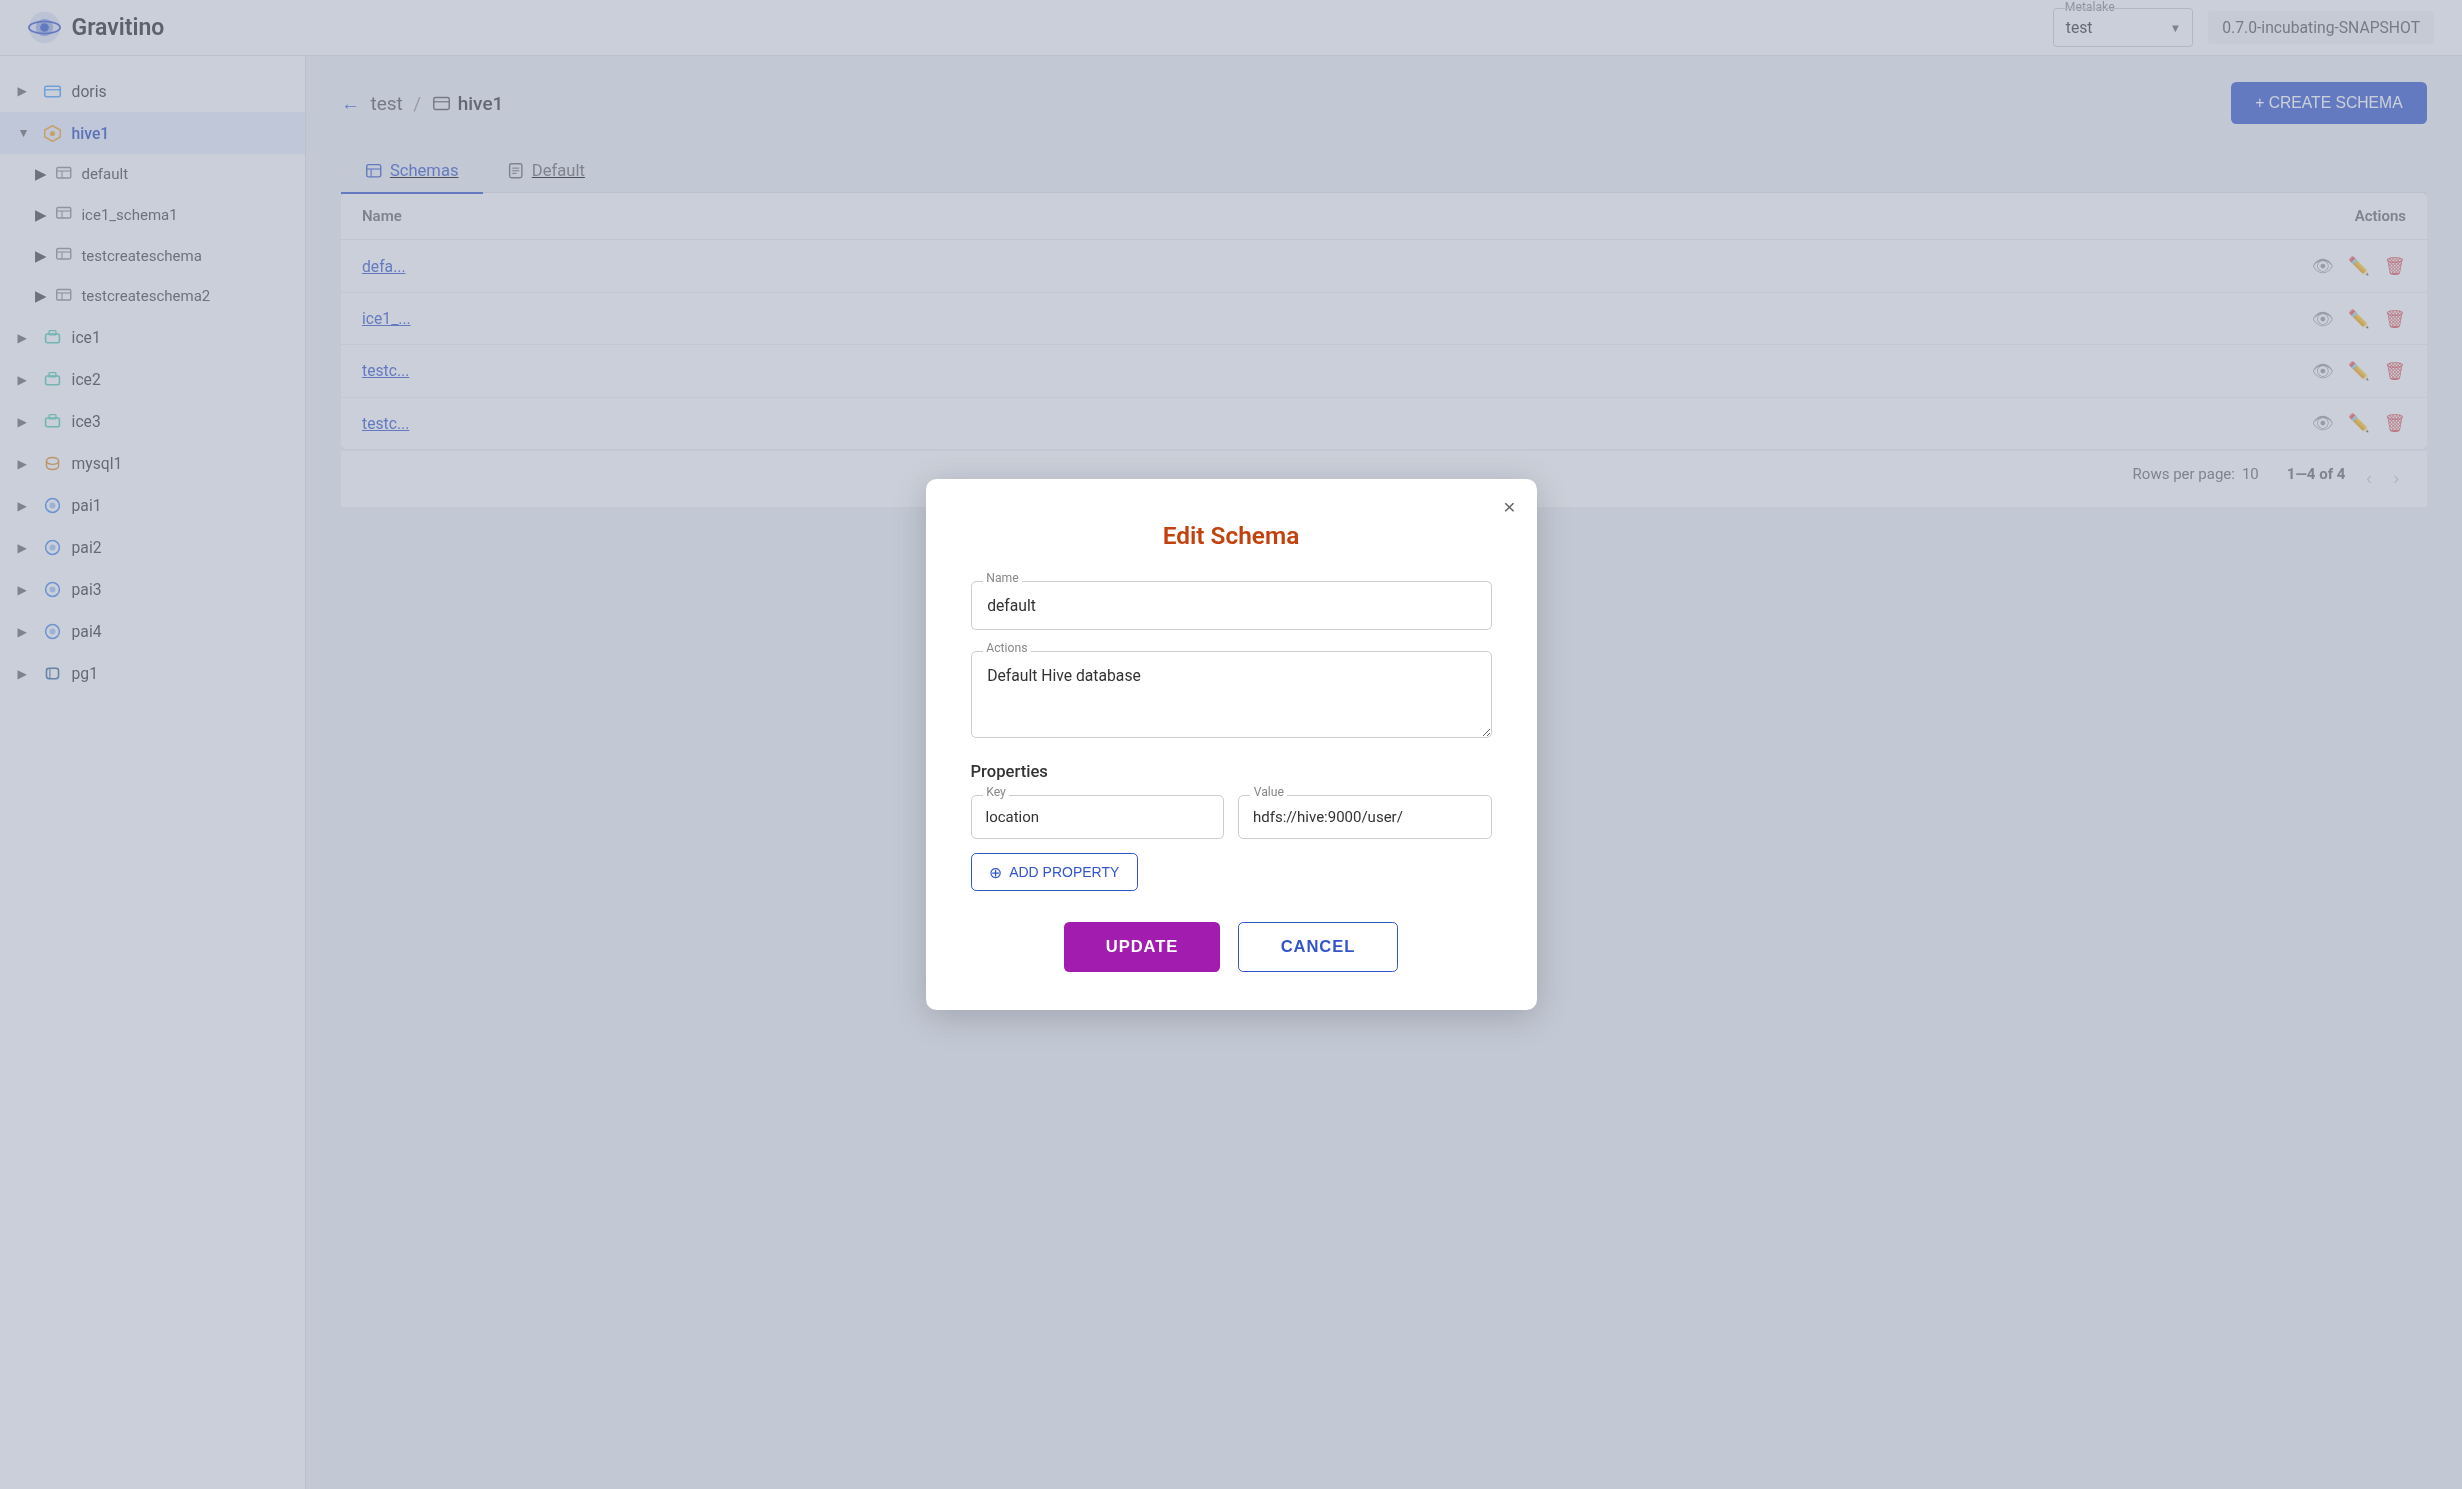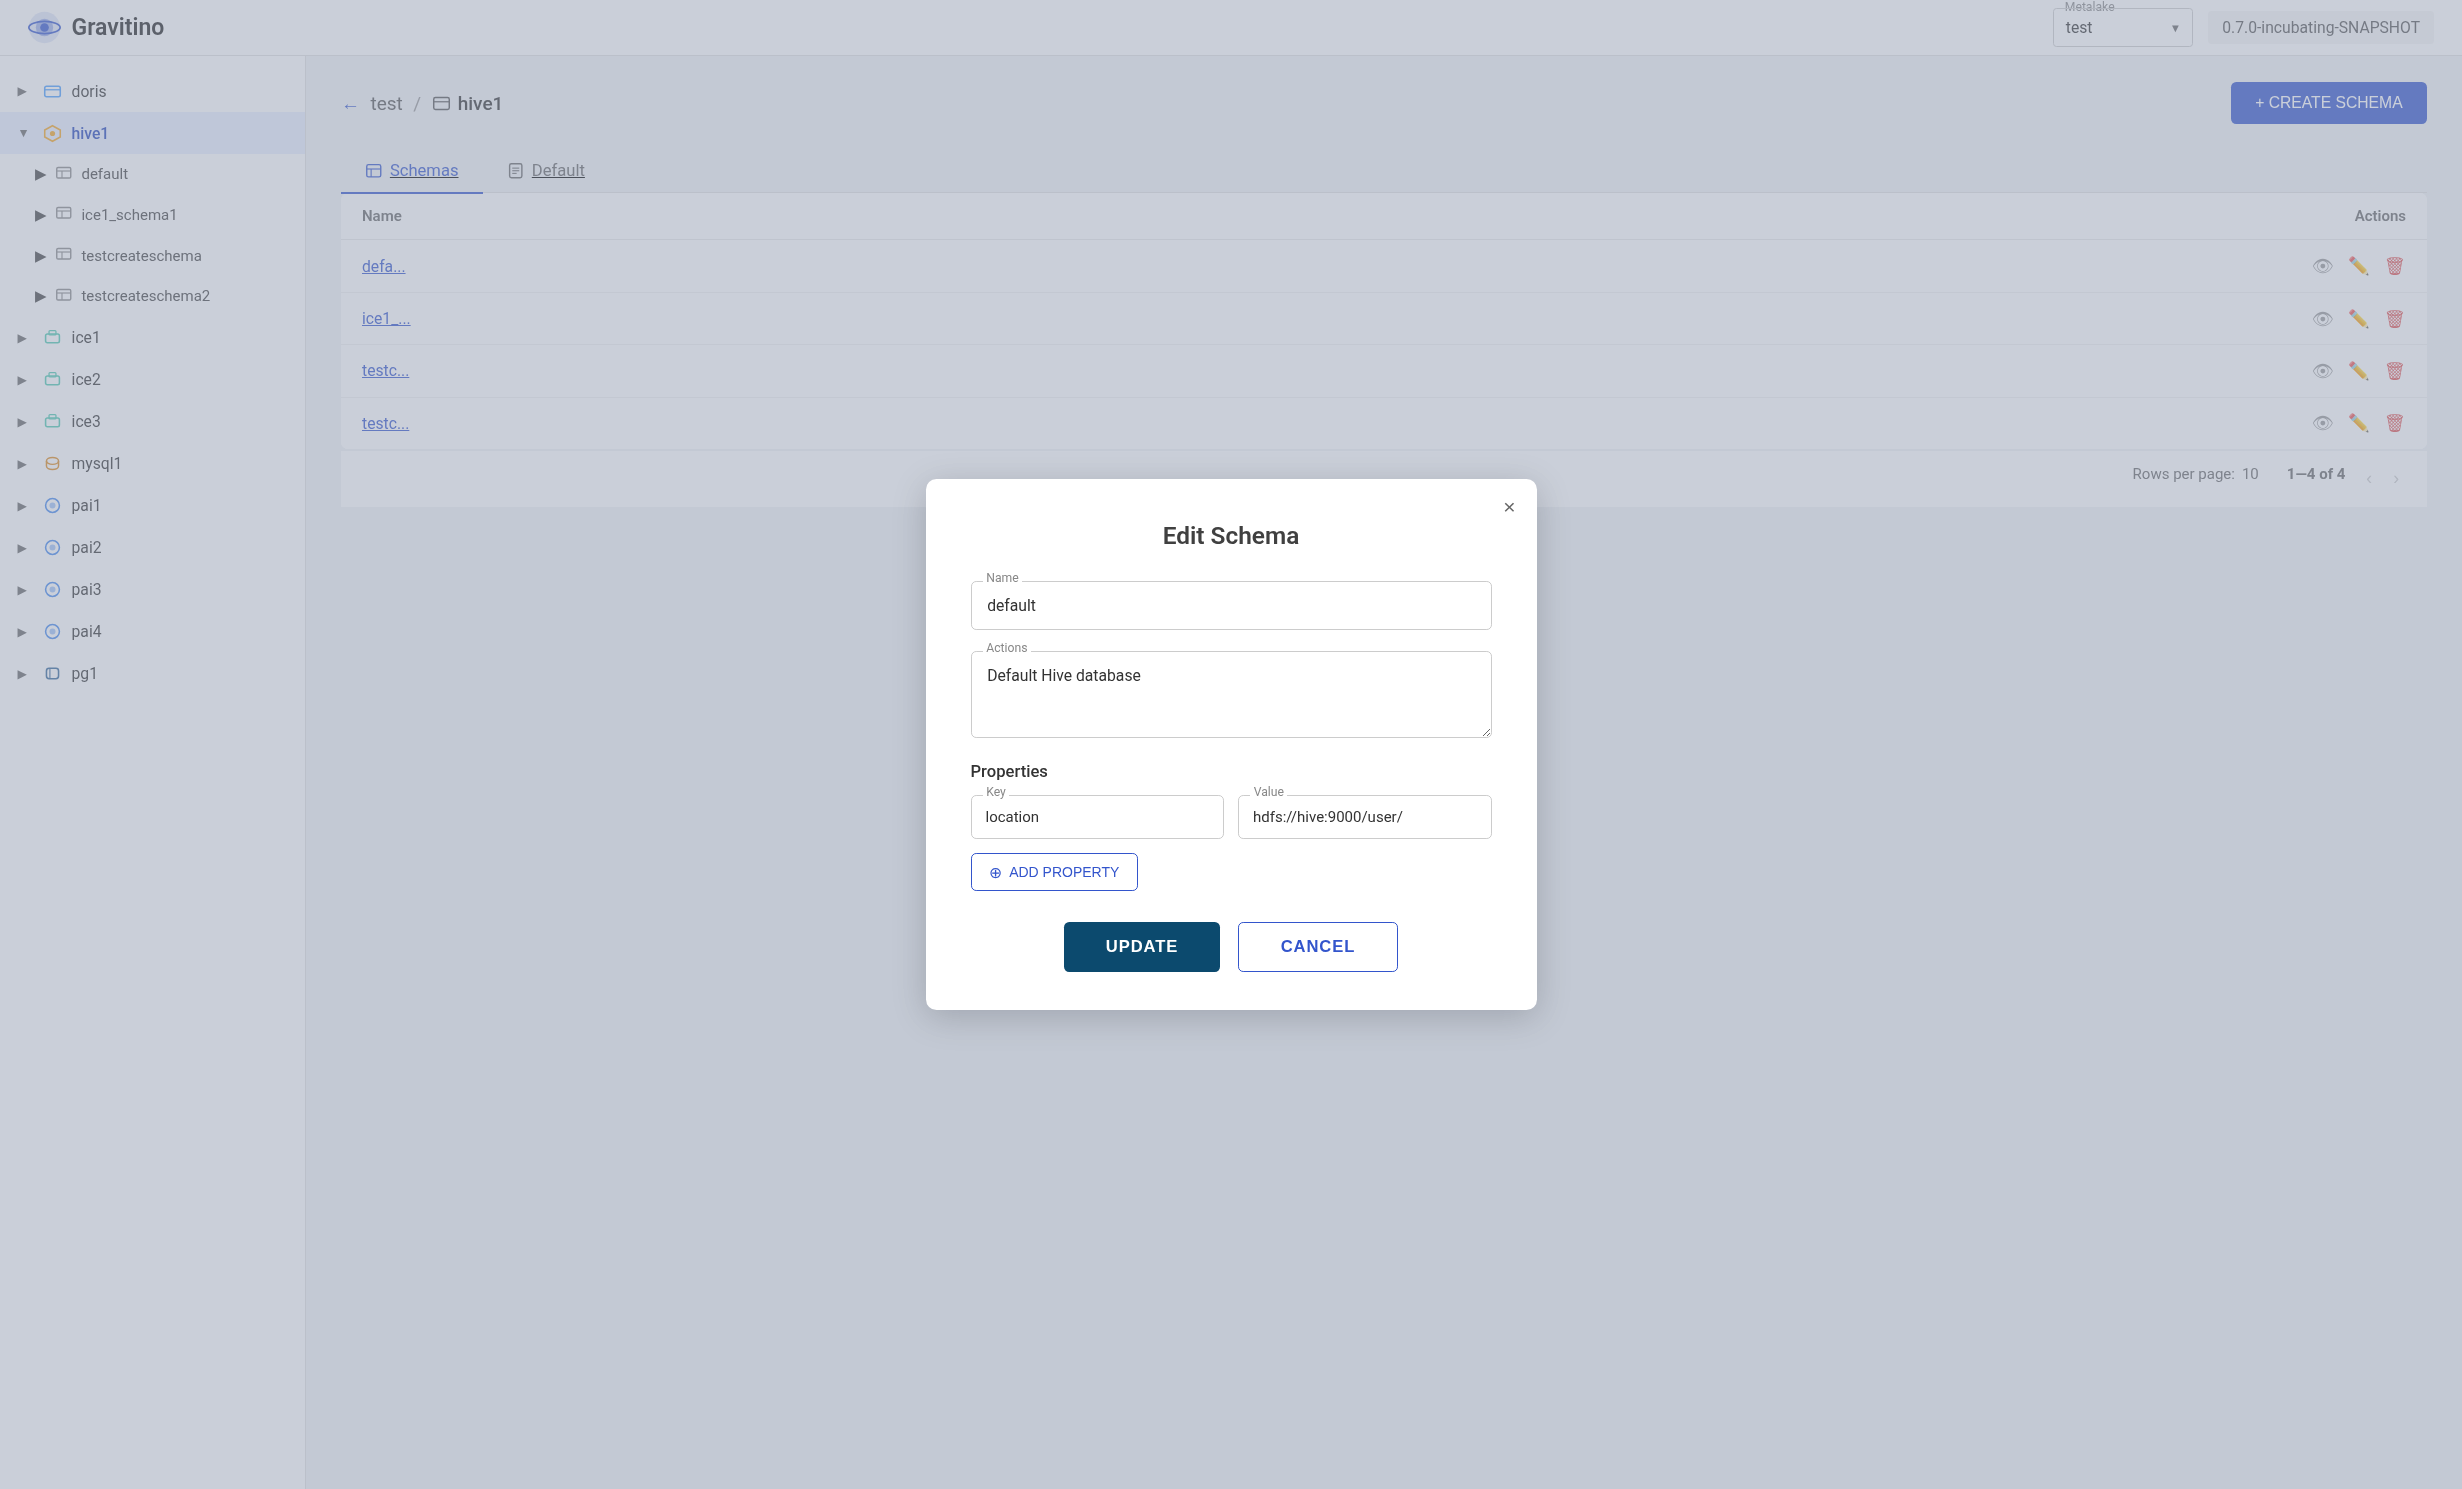--- a/index.html
+++ b/index.html
@@ -316,21 +316,21 @@
       cursor: pointer;
       color: #666;
       background: none;
       border: none;
       line-height: 1;
     }
     .modal-title {
       text-align: center;
       font-size: 24.4px;
       font-weight: 600;
-      color: #404040;
+      color: #c2410c;
       margin-bottom: 31px;
     }
     .form-field {
       margin-bottom: 21px;
       position: relative;
     }
     .form-field label {
       position: absolute;
       top: -9.6px;
       left: 12.2px;
@@ -404,21 +404,21 @@
       cursor: pointer;
       margin-top: 7px;
     }
     .modal-actions {
       display: flex;
       justify-content: center;
       gap: 17.5px;
       margin-top: 31px;
     }
     .btn-update {
-      background: #0c4a6e;
+      background: #a21caf;
       color: #fff;
       border: none;
       border-radius: 5.2px;
       padding: 14px 42px;
       font-size: 16.6px;
       font-weight: 600;
       cursor: pointer;
       letter-spacing: 0.9px;
     }
     .btn-cancel {

